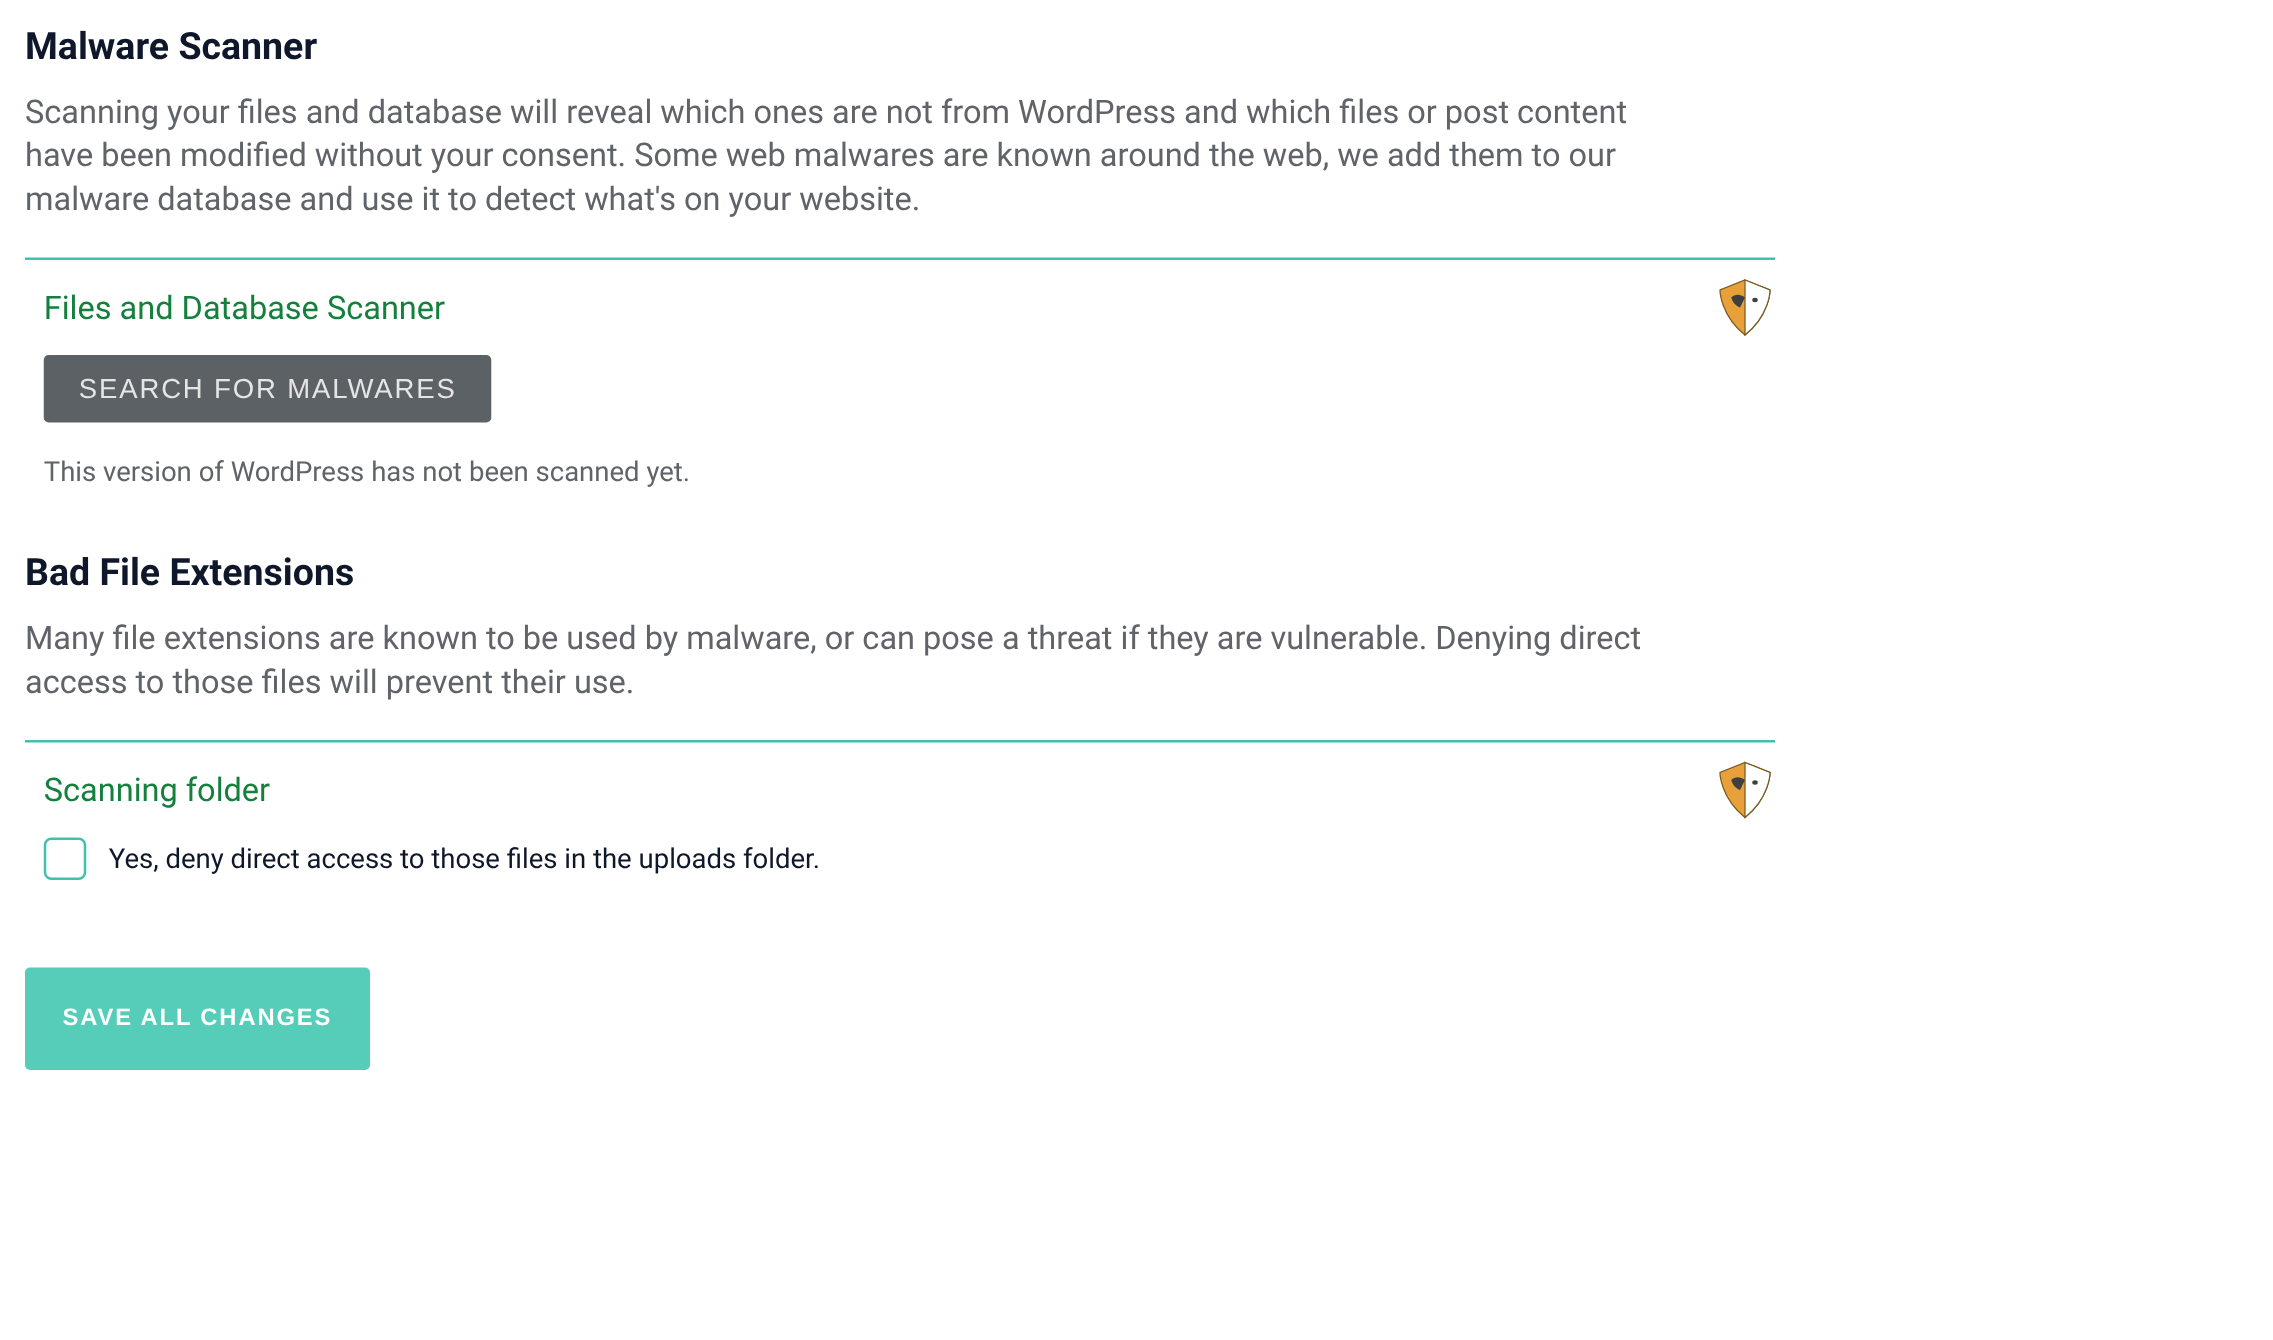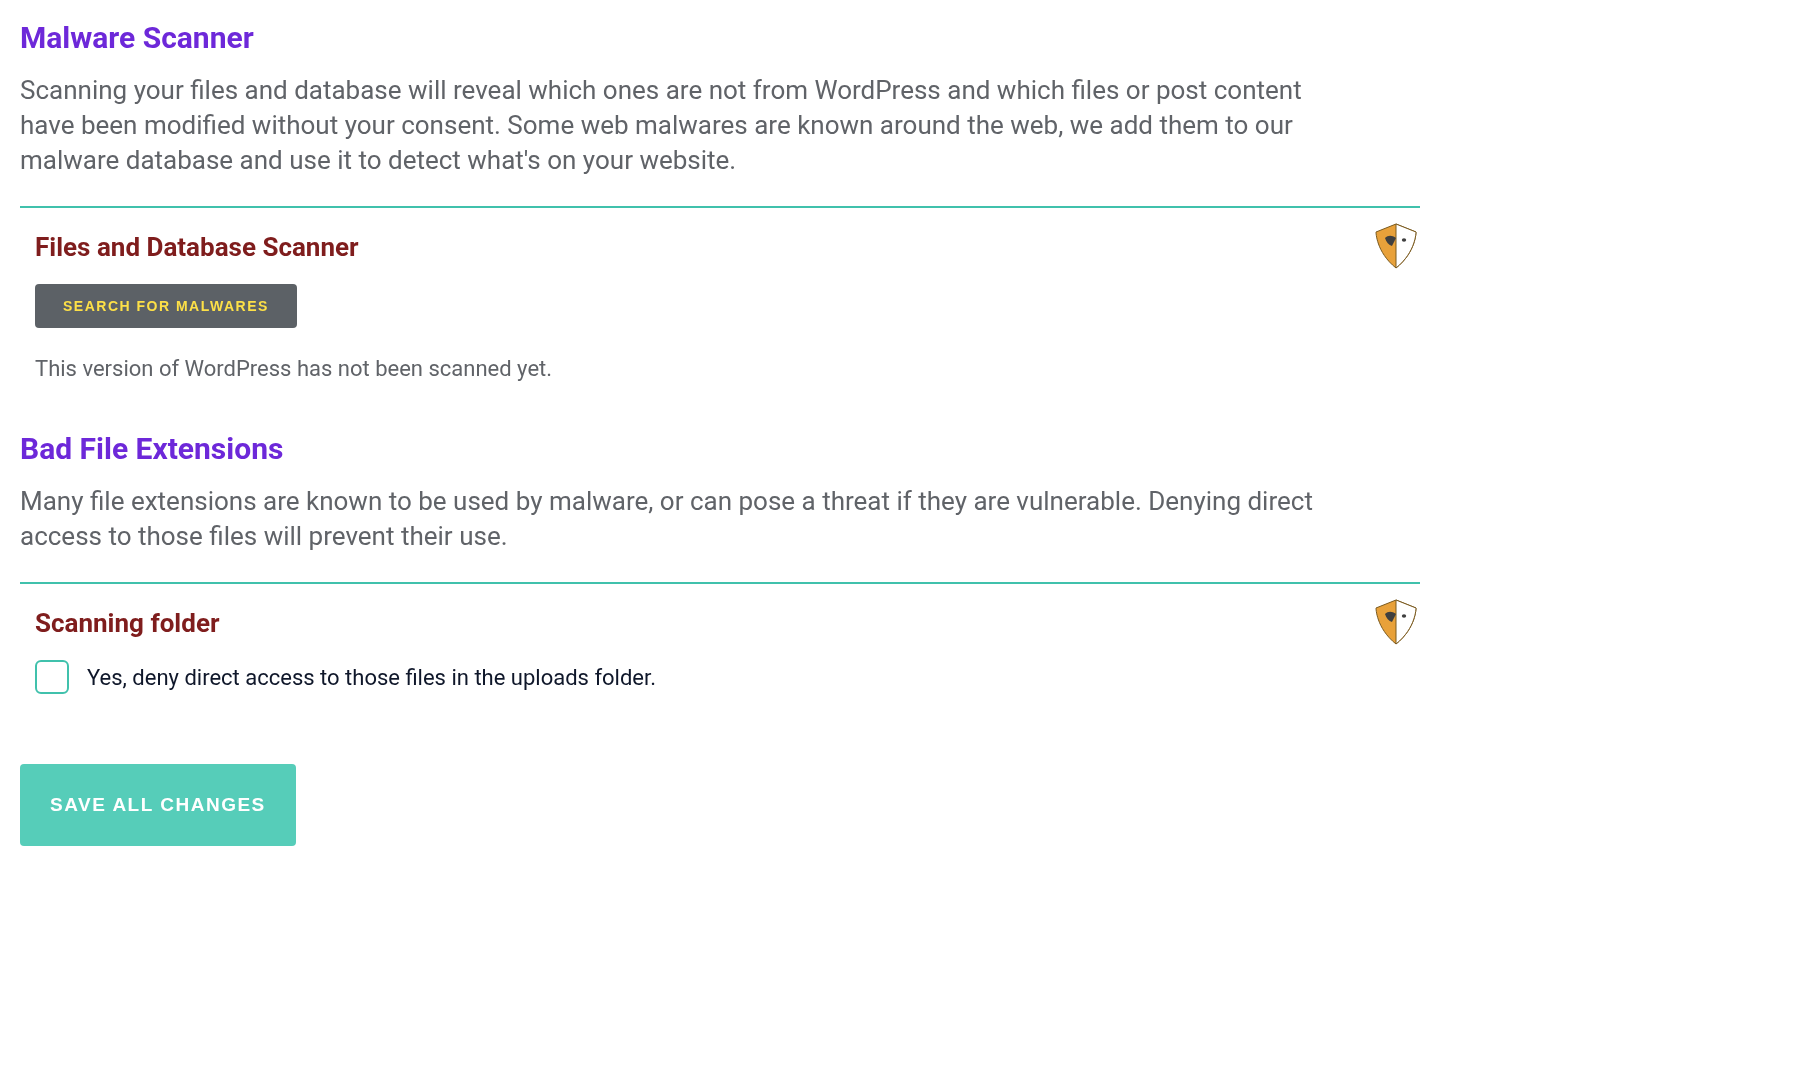--- a/index.html
+++ b/index.html
@@ -13,21 +13,21 @@
     color: #333;
     padding: 20px;
     width: 1818px;
   }
   .content {
     max-width: 1400px;
   }
   h1.section-heading {
     font-size: 30px;
     font-weight: 700;
-    color: #6d28d9;
+    color: #0f172a;
     margin-bottom: 18px;
   }
   p.section-desc {
     font-size: 26px;
     line-height: 1.35;
     color: #606368;
     max-width: 1310px;
     margin-bottom: 28px;
   }
   hr.section-divider {
@@ -35,30 +35,30 @@
     border-top: 2px solid #40c1ac;
     margin-bottom: 24px;
   }
   .panel {
     position: relative;
     padding-left: 15px;
     margin-bottom: 50px;
   }
   h2.panel-heading {
     font-size: 26px;
-    font-weight: 700;
-    color: #7f1d1d;
+    font-weight: 400;
+    color: #15803d;
     margin-bottom: 22px;
   }
   .btn-dark {
     display: inline-block;
     background: #5c6166;
-    color: #fde047;
-    font-size: 14px;
-    font-weight: 700;
+    color: #e5e5e5;
+    font-size: 22px;
+    font-weight: 400;
     letter-spacing: 1.5px;
     border: none;
     border-radius: 4px;
     padding: 14px 28px;
     cursor: pointer;
     text-transform: uppercase;
   }
   .status-text {
     font-size: 22px;
     color: #606368;

